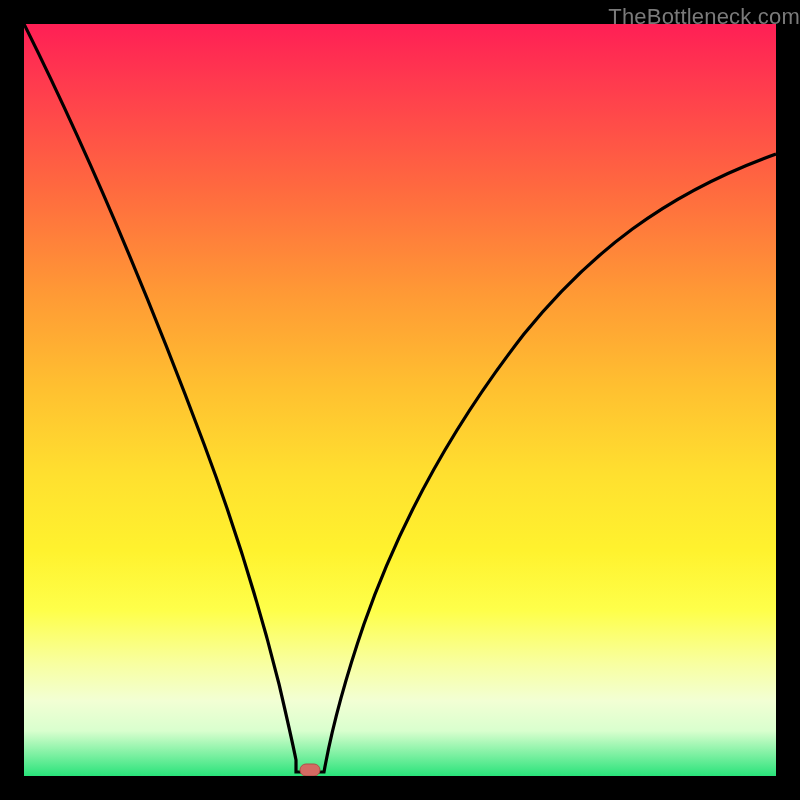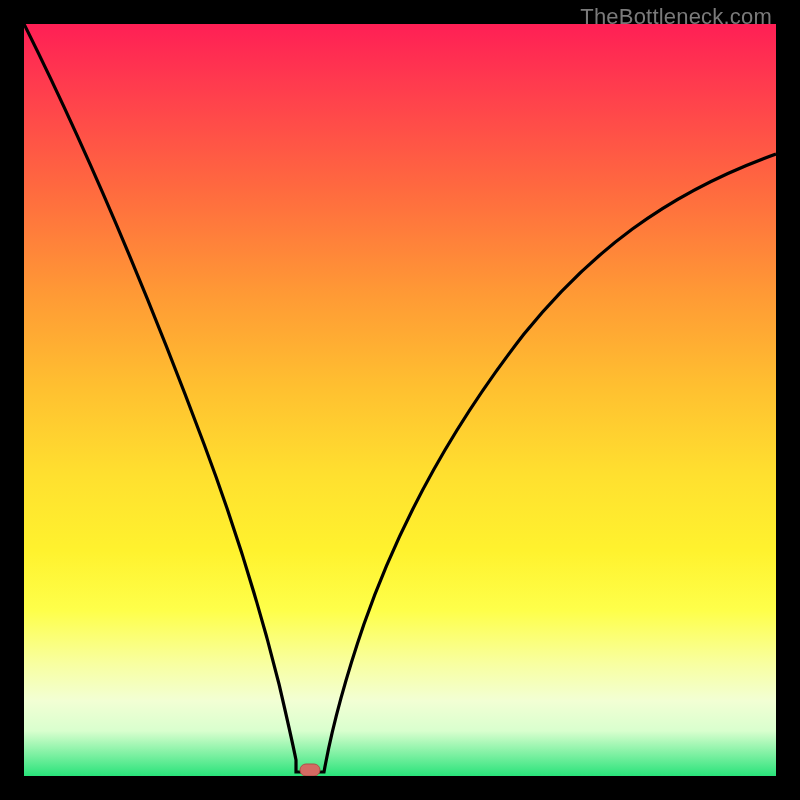--- a/index.html
+++ b/index.html
@@ -13,21 +13,21 @@
   }
   .frame {
     position: relative;
     width: 800px;
     height: 800px;
     background: #000;
   }
   .watermark {
     position: absolute;
     top: 4px;
-    right: 28px;
+    right: 0;
     color: #7a7a7a;
     font-size: 22px;
     font-weight: 400;
     letter-spacing: 0.2px;
     z-index: 20;
     user-select: none;
   }
   .plot-area {
     position: absolute;
     left: 24px;

